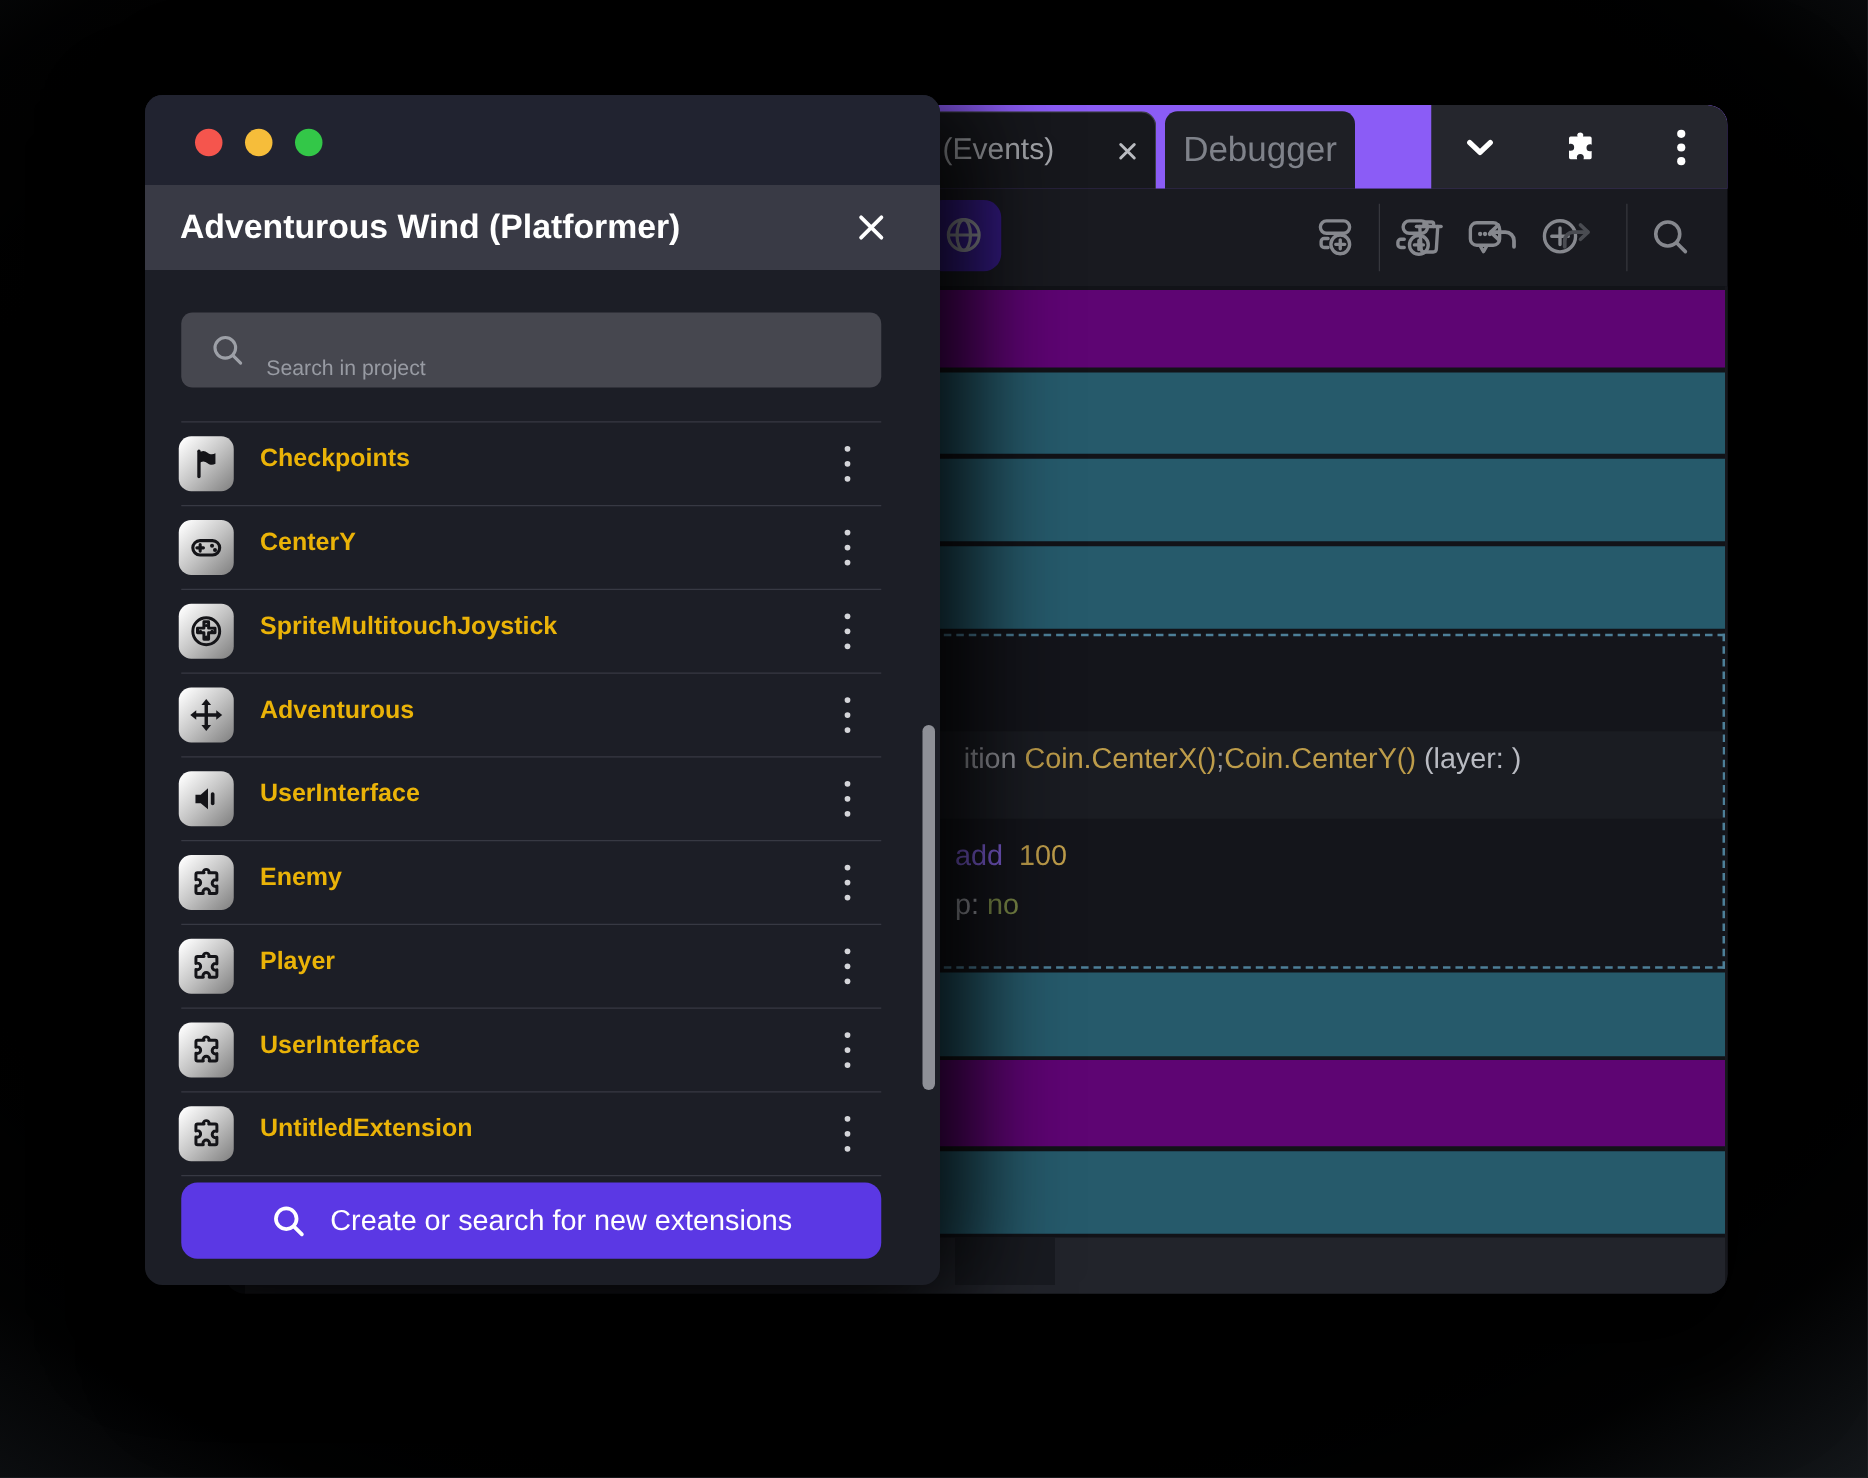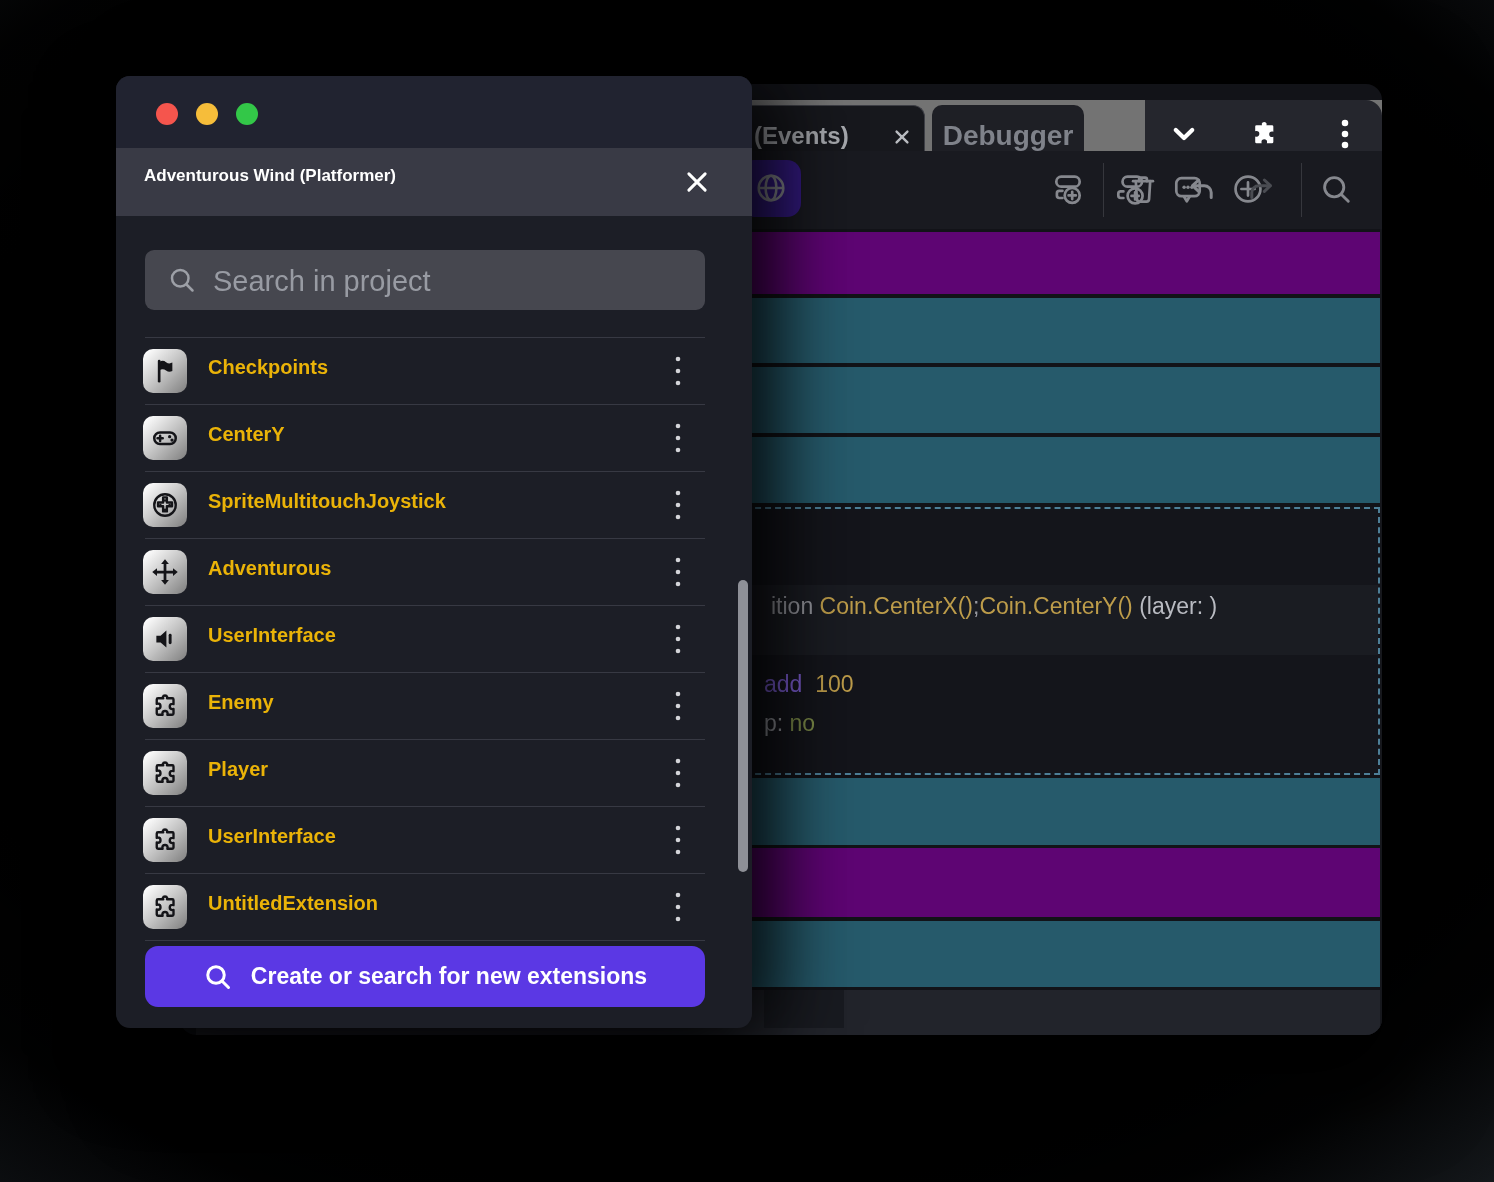--- a/index.html
+++ b/index.html
@@ -6,21 +6,21 @@
   .stage{
     position:relative;width:1494px;height:1182px;overflow:hidden;
     font-family:"Liberation Sans","DejaVu Sans",sans-serif;
     background:
       radial-gradient(ellipse 100% 92% at 48% 46%, #000 54%, rgba(0,0,0,.97) 66%, rgba(4,5,7,.78) 78%, rgba(43,50,56,0) 97%),
       linear-gradient(135deg,#272d33 0%,#333b42 55%,#4a555d 100%);
   }
   
   .gd-window{position:absolute;left:180px;top:84px;width:1202px;height:951px;border-radius:16px;
     background:#121318;overflow:hidden;box-shadow:0 30px 90px 20px rgba(0,0,0,.85);}
-  .tabbar{position:absolute;left:0;top:16px;width:100%;height:67px;background:#737373;font-weight:bold;}
+  .tabbar{position:absolute;left:0;top:0;width:100%;height:67px;background:#8b5cf6;}
   .tab-events{position:absolute;left:540px;top:5px;width:205px;height:62px;background:#17181d;
     border:1px solid #3e3f46;border-bottom:none;border-radius:12px 12px 0 0;box-sizing:border-box;}
   .tab-events .tab-label{position:absolute;left:33px;top:16px;font-size:24px;color:#a7a9ae;}
   .tab-close{position:absolute;left:168px;top:18px;width:26px;height:26px;}
   .tab-debugger{position:absolute;left:752px;top:5px;width:152px;height:62px;background:#1e1f25;
     border-radius:10px 10px 0 0;display:flex;align-items:center;justify-content:center;
     font-size:28px;color:#7f828a;}
   .top-right-panel{position:absolute;left:965px;top:0;width:237px;height:67px;background:#25262d;
     border-radius:0 16px 0 0;}
   .trp-btn{position:absolute;top:14px;width:40px;height:40px;display:flex;align-items:center;justify-content:center;}
@@ -47,38 +47,38 @@
   .ev-footer-patch{position:absolute;left:568px;top:0;width:80px;height:38px;background:#191b21;}
   .ev-gutter{position:absolute;left:1184px;top:0;width:18px;height:806px;background:#16171c;}
   .ev-thumb{position:absolute;left:4px;top:34px;width:10px;height:127px;border-radius:5px;background:#3c3e44;}
   
   .dialog{position:absolute;left:116px;top:76px;width:636px;height:952px;border-radius:14px;
     background:#1c1e26;overflow:hidden;z-index:5;
     box-shadow:34px 0 70px rgba(0,0,0,.55), 0 30px 80px rgba(0,0,0,.85);}
   .dlg-strip{position:absolute;left:0;top:0;width:100%;height:72px;background:#212330;}
   .traffic{position:absolute;top:27px;width:22px;height:22px;border-radius:50%;}
   .dlg-titlebar{position:absolute;left:0;top:72px;width:100%;height:68px;background:#393a45;}
-  .dlg-title{position:absolute;left:28px;top:18px;font-size:17px;font-weight:700;color:#ffffff;}
+  .dlg-title{position:absolute;left:28px;top:18px;font-size:27px;font-weight:700;color:#ffffff;}
   .dlg-close{position:absolute;left:566px;top:19px;width:30px;height:30px;}
   .search-box{position:absolute;left:29px;top:174px;width:560px;height:60px;border-radius:9px;background:#46474f;}
   .search-box svg{position:absolute;left:22px;top:15px;}
-  .search-box input{position:absolute;left:66px;top:0;width:480px;height:60px;border:none;outline:none;
-    background:transparent;font-family:inherit;font-size:29px;color:#eceef2;}
+  .search-box input{position:absolute;left:66px;top:14px;width:480px;height:60px;border:none;outline:none;
+    background:transparent;font-family:inherit;font-size:17px;color:#eceef2;}
   .search-box input::placeholder{color:#989ba3;}
   .ext-list{position:absolute;left:29px;top:261px;width:560px;}
   .ext-row{position:relative;height:66px;border-bottom:1px solid #373943;}
   .ext-row:first-child{border-top:1px solid #373943;}
   .ext-icon{position:absolute;left:-2px;top:11px;width:44px;height:44px;border-radius:10px;
     background:linear-gradient(135deg,#fbfbfb 8%,#c2c2c2 52%,#7e7e7e 100%);
     display:flex;align-items:center;justify-content:center;}
   .ext-label{position:absolute;left:63px;top:18px;font-size:20px;font-weight:700;color:#eab308;}
   .dots-btn{position:absolute;left:519px;top:15px;width:28px;height:36px;display:flex;align-items:center;justify-content:center;}
   .create-btn{position:absolute;left:29px;top:870px;width:560px;height:61px;border-radius:13px;border:none;
     background:var(--accent);display:flex;align-items:center;justify-content:center;gap:18px;cursor:pointer;}
-  .create-btn span{font-size:23px;font-weight:700;color:#ffffff;font-family:inherit;}
+  .create-btn span{font-size:23px;font-weight:400;color:#ffffff;font-family:inherit;}
   .dlg-thumb{position:absolute;left:622px;top:504px;width:10px;height:292px;border-radius:5px;background:#8e9097;}
 </style>
 </head>
 <body>
 
 <div class="stage">
 
   <div class="gd-window">
 
     <div class="tabbar">

